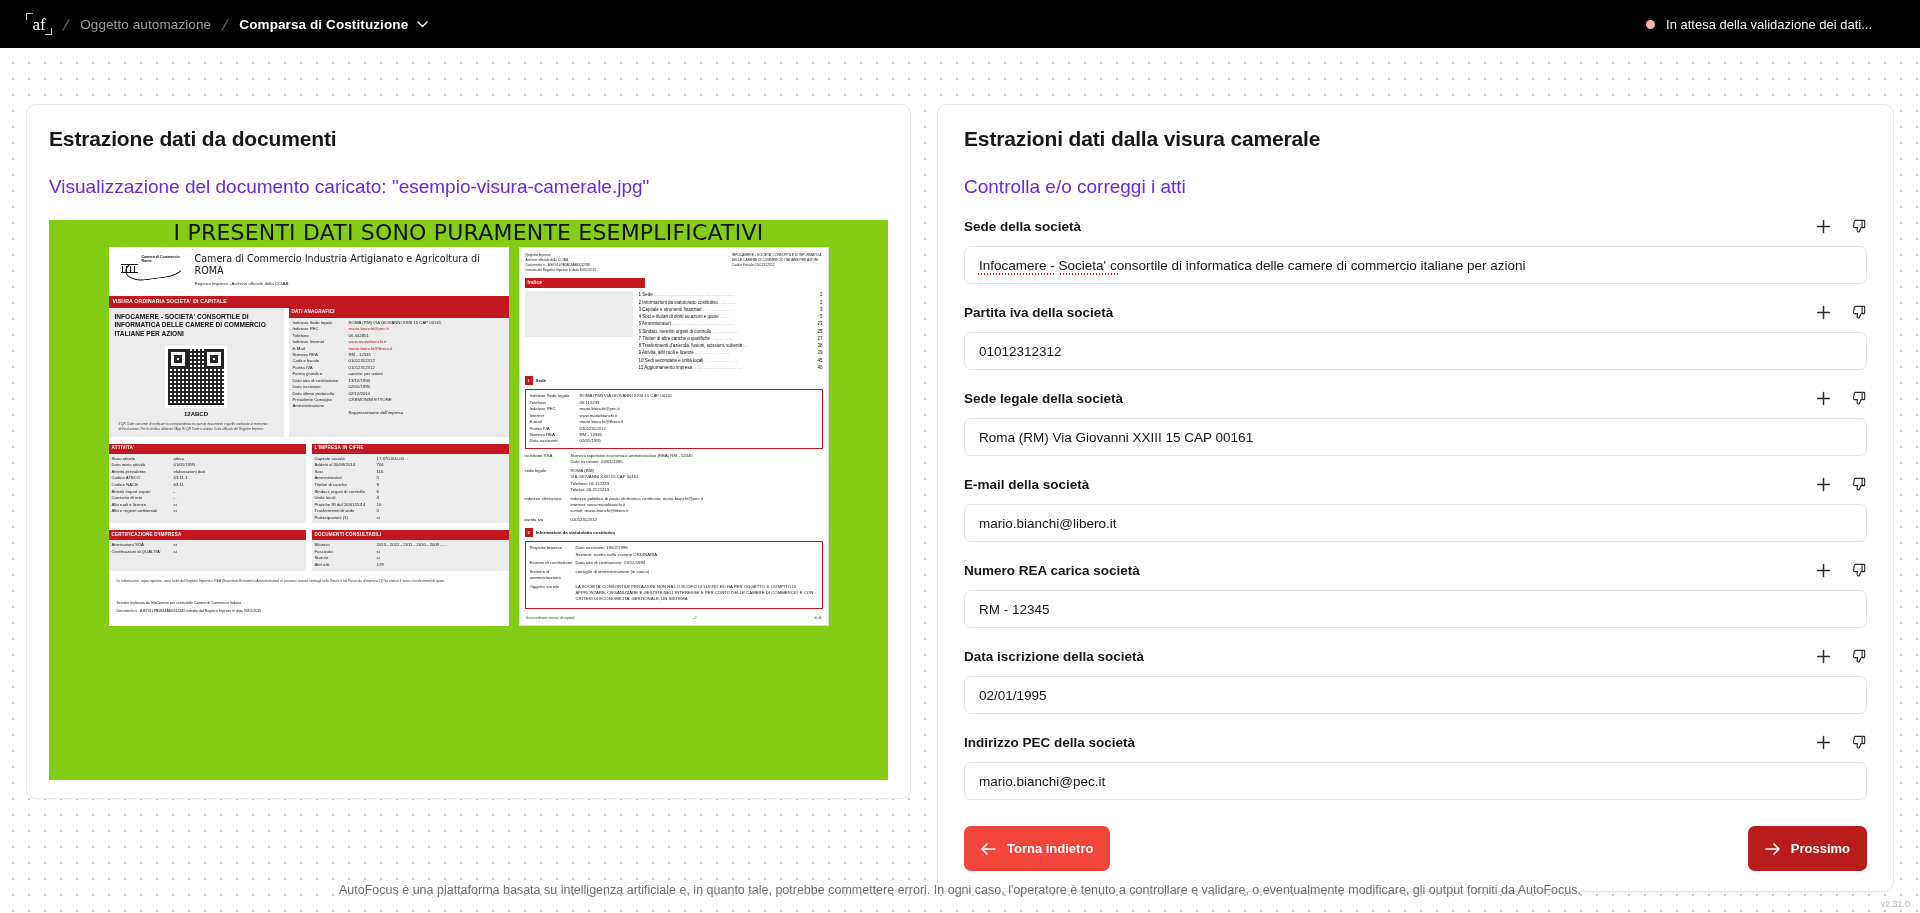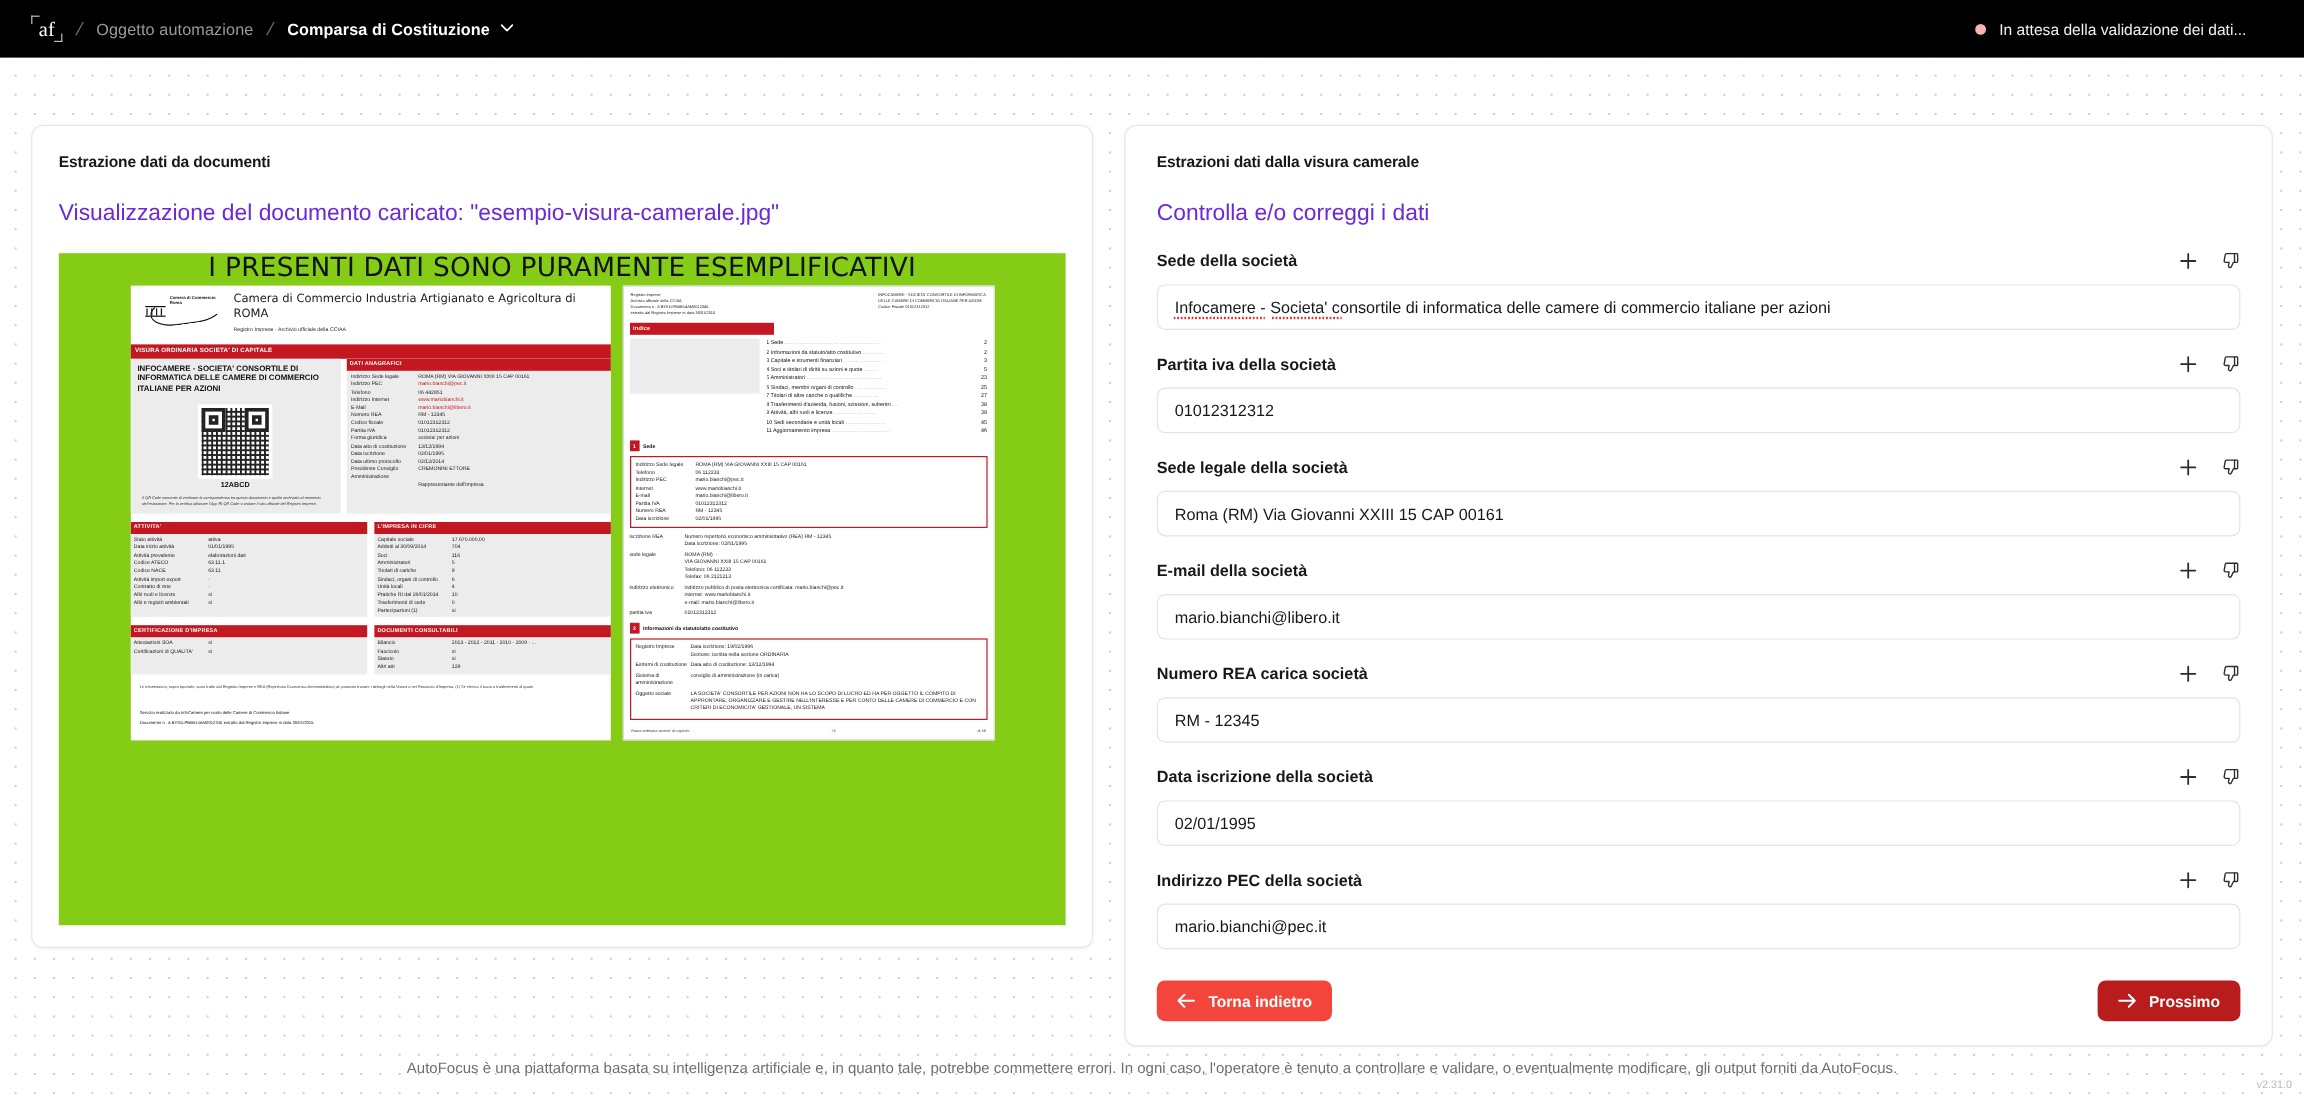--- a/index.html
+++ b/index.html
@@ -75,21 +75,21 @@
 
   .card {
     background: #ffffff;
     border: 1px solid #e6e6e8;
     border-radius: 10px;
     box-shadow: 0 1px 2px rgba(16,17,20,.04);
   }
 
   
   .card-left { width: 885px; padding: 22px 22px 18px 22px; }
-  .card-title { font-size: 13px; font-weight: bold; color: #17181c; letter-spacing: -.15px; }
+  .card-title { font-size: 21px; font-weight: bold; color: #17181c; letter-spacing: -.15px; }
   .card-sub   { font-size: 19px; color: #6d28d9; margin-top: 25px; }
 
   .doc-wrap {
     margin-top: 22px;
     height: 560px;
     background: #84cc16;
     display: flex; flex-direction: column; align-items: center;
     overflow: hidden;
     position: relative;
   }
@@ -225,21 +225,21 @@
     position: absolute; height: 3px; bottom: 9px;
     background-image: repeating-linear-gradient(90deg,#e02d2d 0 1.5px, transparent 1.5px 3px);
     background-size: 3px 2px; background-repeat: repeat-x;
     background-position: 0 bottom;
     pointer-events: none;
   }
 
   .btn-row { margin-top: auto; padding-top: 26px; display: flex; align-items: center; }
   .btn {
     display: inline-flex; align-items: center; gap: 11px;
-    height: 34px; padding: 0 17px;
+    height: 45px; padding: 0 17px;
     border: none; border-radius: 7px;
     font-family: "Liberation Sans", sans-serif;
     font-size: 13px; font-weight: bold;
     cursor: pointer;
   }
   .btn-back { background: #f4453c; color: #ffffff; }
   .btn-next { background: #b91c1c; color: #ffffff; margin-left: auto; }
   .btn svg { display: block; }
 
   
@@ -686,21 +686,21 @@
               <span>di 46</span>
             </div>
           </div>
 
         </div>
       </div>
     </div>
 
     <div class="card card-right">
       <div class="card-title">Estrazioni dati dalla visura camerale</div>
-      <div class="card-sub">Controlla e/o correggi i dati</div>
+      <div class="card-sub">Controlla e/o correggi i atti</div>
 
       <div id="fields">
           <div class="field">
             <div class="field-head">
               <div class="field-label">Sede della società</div>
               <div class="field-actions">
                 <span class="icon-btn">
                   <svg width="15" height="15" viewBox="0 0 15 15">
                     <path d="M7.5 1.6v11.8M1.6 7.5h11.8" stroke="#2c2d31" stroke-width="1.5" stroke-linecap="round"></path>
                   </svg>

